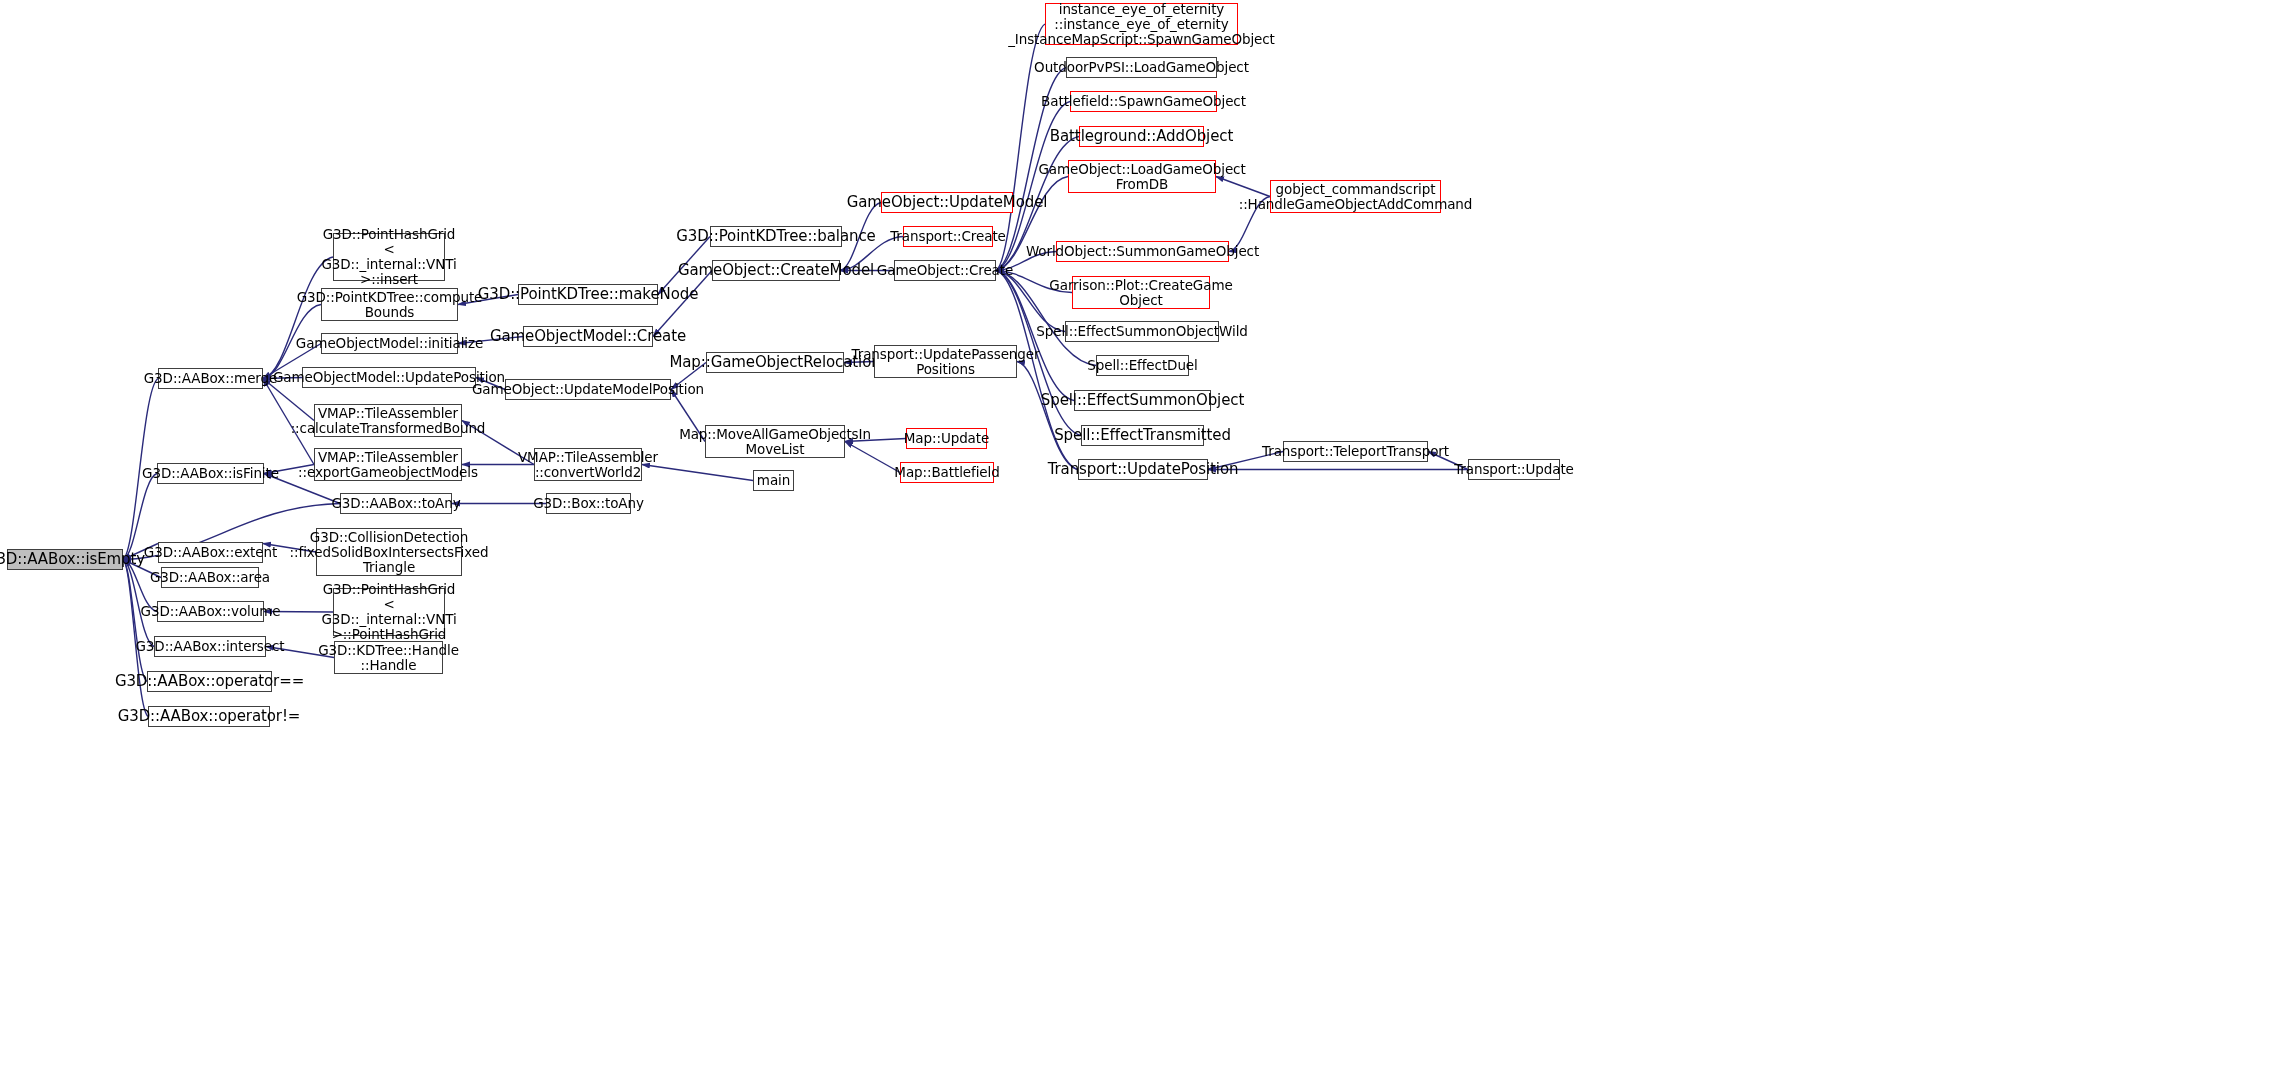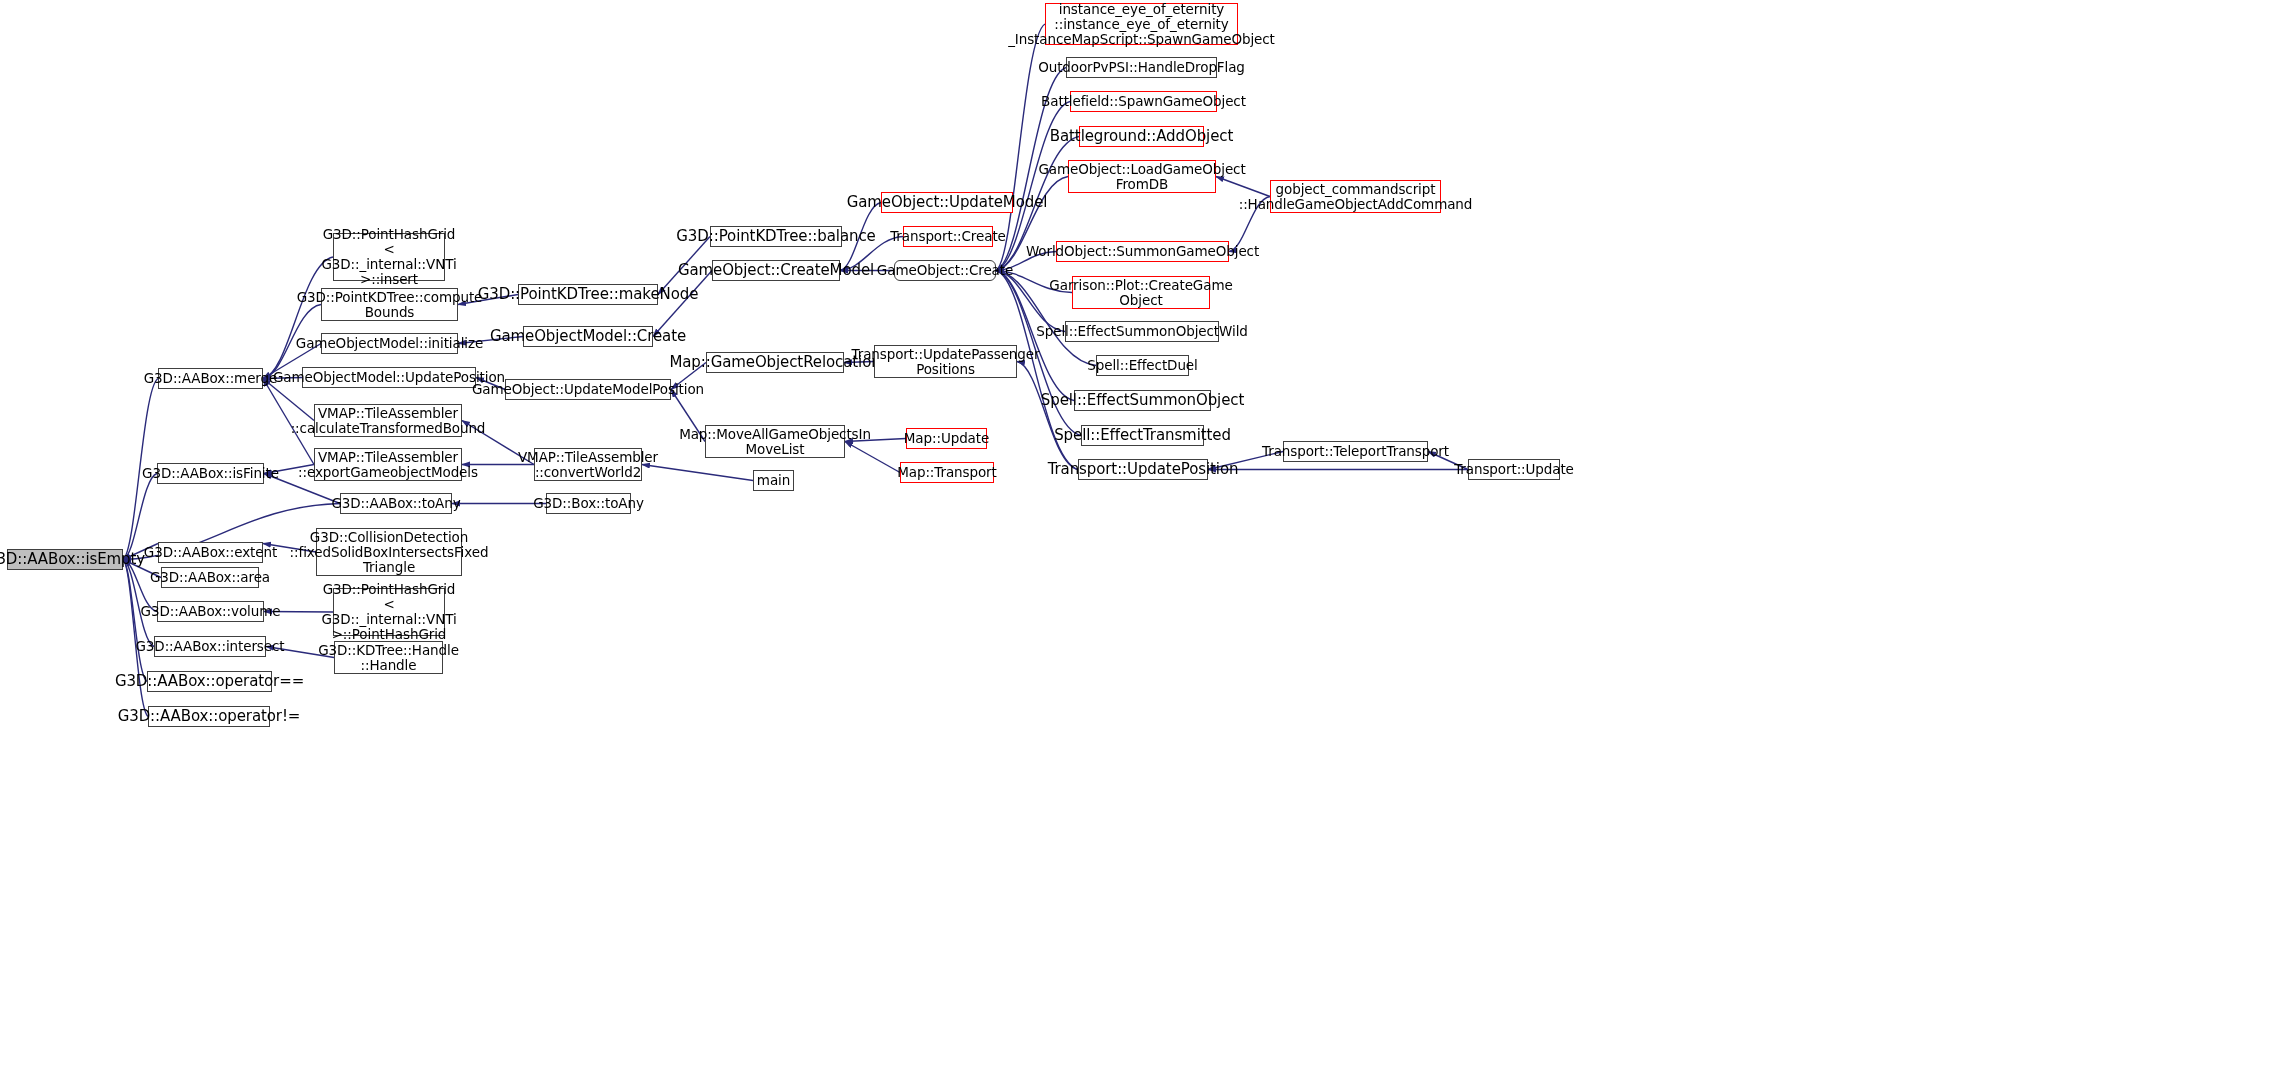--- a/index.html
+++ b/index.html
@@ -156,29 +156,29 @@
 ::convertWorld2</span></div>
       <div class="node small" style="left: 546px; top: 493px; width: 85px; height: 21px;"><span>G3D::Box::toAny</span></div>
       <div class="node" style="left: 710px; top: 226px; width: 132px; height: 21px;"><span>G3D::PointKDTree::balance</span></div>
       <div class="node" style="left: 712px; top: 260px; width: 128px; height: 21px;"><span>GameObject::CreateModel</span></div>
       <div class="node" style="left: 706px; top: 352px; width: 138px; height: 21px;"><span>Map::GameObjectRelocation</span></div>
       <div class="node small" style="left: 705px; top: 425px; width: 140px; height: 33px;"><span>Map::MoveAllGameObjectsIn
 MoveList</span></div>
       <div class="node small" style="left: 753px; top: 470px; width: 41px; height: 21px;"><span>main</span></div>
       <div class="node red" style="left: 881px; top: 192px; width: 132px; height: 21px;"><span>GameObject::UpdateModel</span></div>
       <div class="node red small" style="left: 903px; top: 226px; width: 90px; height: 21px;"><span>Transport::Create</span></div>
-      <div class="node small" style="left: 894px; top: 260px; width: 102px; height: 21px; border-radius: 6px;"><span>GameObject::Create</span></div>
+      <div class="node small" style="left: 894px; top: 260px; width: 102px; height: 21px;"><span>GameObject::Create</span></div>
       <div class="node small" style="left: 874px; top: 345px; width: 143px; height: 33px;"><span>Transport::UpdatePassenger
 Positions</span></div>
       <div class="node red small" style="left: 906px; top: 428px; width: 81px; height: 21px;"><span>Map::Update</span></div>
-      <div class="node red small" style="left: 900px; top: 462px; width: 94px; height: 21px;"><span>Map::Transport</span></div>
+      <div class="node red small" style="left: 900px; top: 462px; width: 94px; height: 21px;"><span>Map::Battlefield</span></div>
       <div class="node red small" style="left: 1045px; top: 3px; width: 193px; height: 42px;"><span>instance_eye_of_eternity
 ::instance_eye_of_eternity
 _InstanceMapScript::SpawnGameObject</span></div>
-      <div class="node small" style="left: 1066px; top: 57px; width: 151px; height: 21px;"><span>OutdoorPvPSI::HandleDropFlag</span></div>
+      <div class="node small" style="left: 1066px; top: 57px; width: 151px; height: 21px;"><span>OutdoorPvPSI::LoadGameObject</span></div>
       <div class="node red small" style="left: 1070px; top: 91px; width: 147px; height: 21px;"><span>Battlefield::SpawnGameObject</span></div>
       <div class="node red" style="left: 1079px; top: 126px; width: 125px; height: 21px;"><span>Battleground::AddObject</span></div>
       <div class="node red small" style="left: 1068px; top: 160px; width: 148px; height: 33px;"><span>GameObject::LoadGameObject
 FromDB</span></div>
       <div class="node red small" style="left: 1056px; top: 241px; width: 173px; height: 21px;"><span>WorldObject::SummonGameObject</span></div>
       <div class="node red small" style="left: 1072px; top: 276px; width: 138px; height: 33px;"><span>Garrison::Plot::CreateGame
 Object</span></div>
       <div class="node small" style="left: 1065px; top: 321px; width: 154px; height: 21px;"><span>Spell::EffectSummonObjectWild</span></div>
       <div class="node small" style="left: 1096px; top: 355px; width: 93px; height: 21px;"><span>Spell::EffectDuel</span></div>
       <div class="node" style="left: 1074px; top: 390px; width: 137px; height: 21px;"><span>Spell::EffectSummonObject</span></div>

